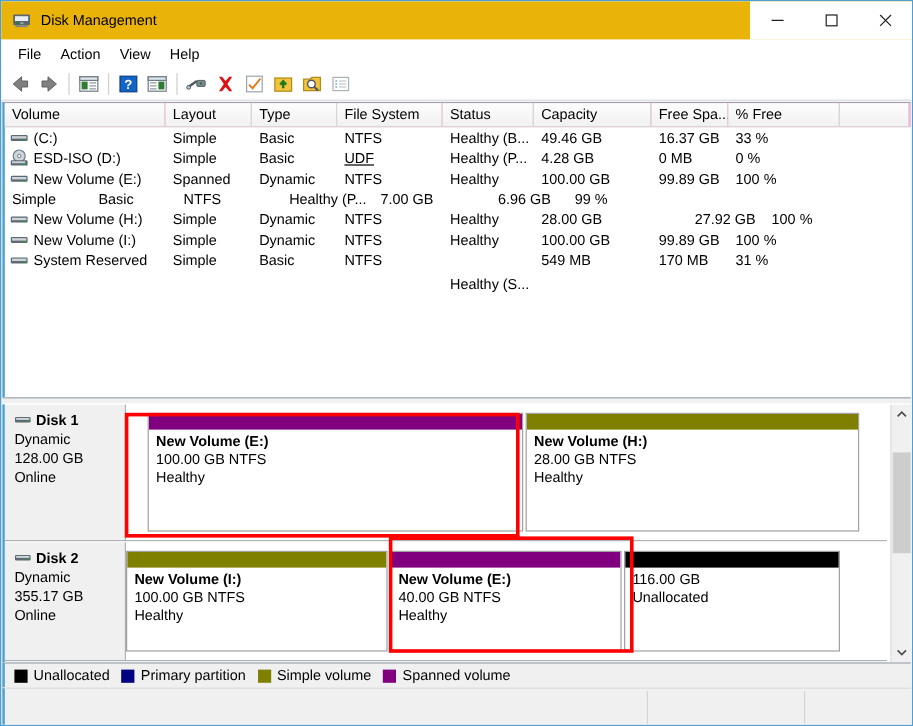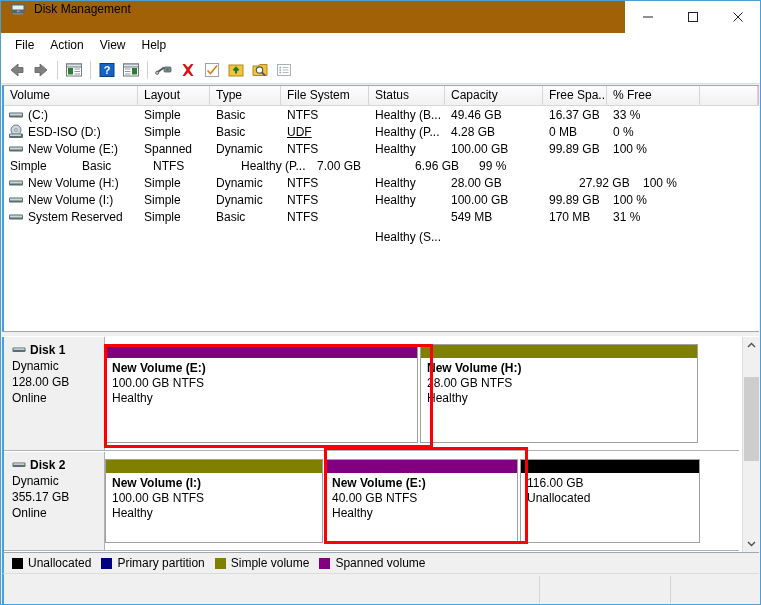--- a/index.html
+++ b/index.html
@@ -15,22 +15,22 @@
     width: 761px; height: 605px;
     background: #f0f0f0;
     border: 1px solid #4a9fd4;
     overflow: hidden;
   }
 
   
   #titlebar {
     position: absolute; left: 0; top: 0;
     width: 759px; height: 32px;
-    background: #a16207;
-    display: flex; 
+    background: #eab308;
+    display: flex; align-items: center;
   }
   #title-icon {
     width: 16px; height: 16px;
     margin-left: 9px; margin-right: 8px;
     position: relative; flex: 0 0 auto;
   }
   #title-text {
     font-size: 12px; color: #000000;
     line-height: 16px;
   }
@@ -466,21 +466,21 @@
           <div class="cell" style="width: 64px;">170 MB</div>
           <div class="cell" style="width: 93px;">31 %</div>
         </div>
       </div>
   </div>
 
   <div id="splitter"></div>
 
   <div id="graphpanel">
     <div id="disks-container">
-        <div class="disk-row" style="top: 0px; height: 114px;">
+        <div class="disk-row" style="top: 0px; height: 114px; gap: 18px;">
           <div class="disk-info">
             <div class="disk-title">
               <span class="disk-ico"><svg width="14" height="14" viewBox="0 0 14 14">
                   <rect x="0.5" y="4.5" width="13" height="4.5" rx="1" fill="#5d6a73"></rect>
                   <rect x="1.5" y="5.3" width="11" height="1.6" fill="#cfd6db"></rect>
                   <rect x="10" y="7.4" width="2" height="1.1" fill="#2f9e2f"></rect>
                 </svg></span>
               <span>Disk 1</span>
             </div>
             <div class="disk-sub">Dynamic</div>

